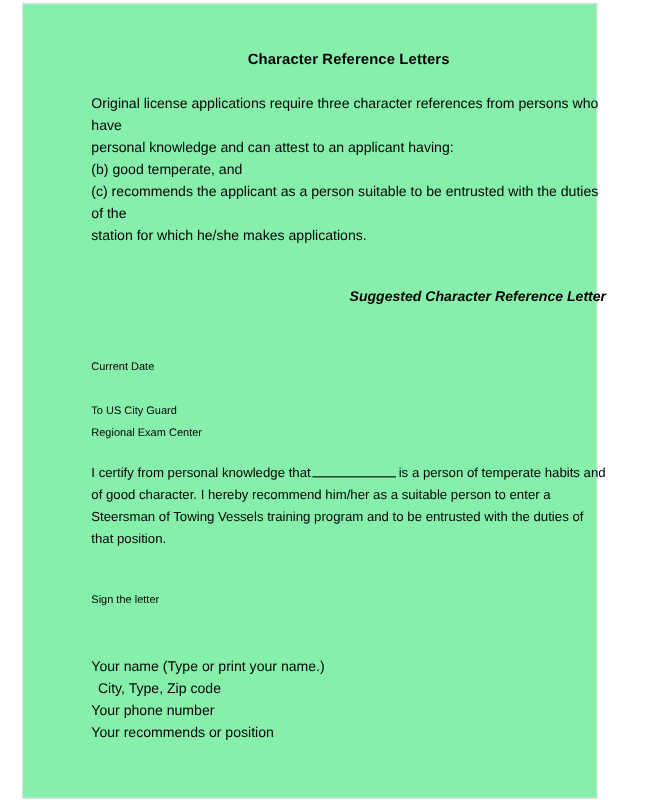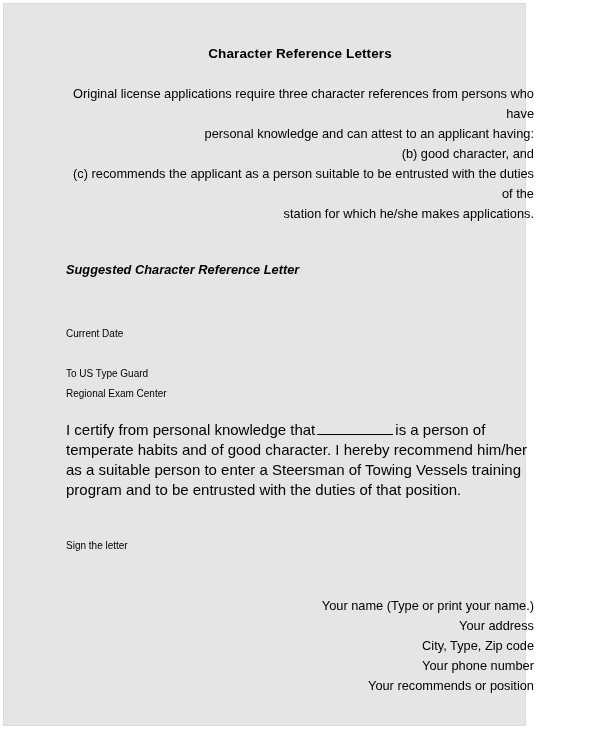--- a/index.html
+++ b/index.html
@@ -9,26 +9,26 @@
   }
   body {
     width: 600px;
     height: 730px;
     font-family: "Liberation Sans", sans-serif;
     color: #000000;
     overflow: hidden;
   }
   .page {
     position: absolute;
-    left: 3px;
+    left: 20px;
     top: 3px;
     width: 523px;
     height: 723px;
     border: 1px solid #dcdcdc;
-    background: #e5e5e5;
+    background: #86efac;
     box-sizing: border-box;
   }
   .content {
     position: absolute;
     left: 62px;
     top: 40px;
     width: 468px;
   }
   .doc-title {
     font-size: 13.5px;
@@ -55,40 +55,39 @@
   .list-block {
     margin: 0;
     padding: 0;
     font-size: 12.8px;
     line-height: 20px;
   }
   .list-line {
     margin: 0;
     padding: 0;
     white-space: pre-wrap;
-    text-align: right;
   }
   .sub-title {
     font-size: 12.8px;
     font-weight: bold;
     font-style: italic;
-    text-align: left;
+    text-align: right;
     margin: 0;
     padding: 0;
     line-height: 20px;
   }
   .plain-line {
     font-size: 10px;
     line-height: 20px;
     margin: 0;
     padding: 0;
     white-space: pre-wrap;
   }
   .body-para {
-    font-size: 15px;
+    font-size: 12px;
     line-height: 20px;
     margin: 0;
     padding: 0;
   }
   .blank-fill {
     display: inline-block;
     width: 76px;
     border-bottom: 1.5px solid #000000;
     vertical-align: baseline;
     height: 12px;
@@ -107,51 +106,50 @@
     <h1 class="doc-title">Character Reference Letters</h1>
 
     <div class="spacer-20"></div>
 
     <div class="intro">
       <div class="list-line">Original license applications require three character references from persons who have</div>
       <div class="list-line">personal knowledge and can attest to an applicant having:</div>
     </div>
 
     <div class="list-block">
-      <div class="list-line">(b) good character, and</div>
+      <div class="list-line">(b) good temperate, and</div>
       <div class="list-line">(c) recommends the applicant as a person suitable to be entrusted with the duties of the</div>
       <div class="list-line">station for which he/she makes applications.</div>
     </div>
 
     <div class="spacer-36"></div>
 
     <h2 class="sub-title">Suggested Character Reference Letter</h2>
 
     <div class="spacer-44"></div>
 
     <div class="plain-line">Current Date</div>
 
     <div class="spacer-20"></div>
 
-    <div class="plain-line">To US Type Guard</div>
+    <div class="plain-line">To US City Guard</div>
     <div class="plain-line">Regional Exam Center</div>
 
     <div class="spacer-16"></div>
 
     <p class="body-para"><span>I certify from personal knowledge that</span><span class="blank-fill"></span><span>is a person of temperate habits and of good character.  I hereby recommend him/her as a suitable person to enter a Steersman of Towing Vessels training program and to be entrusted with the duties of that position.</span></p>
 
     <div class="spacer-36"></div>
 
     <div class="plain-line">Sign the letter</div>
 
     <div class="spacer-40"></div>
 
     <div class="list-block">
       <div class="list-line">Your name (Type or print your name.)</div>
-      <div class="list-line">Your address</div>
       <div class="list-line indent-sm">City, Type, Zip code</div>
       <div class="list-line">Your phone number</div>
       <div class="list-line">Your recommends or position</div>
     </div>
 
     <div class="spacer-32"></div>
 
   </div>
 </div>
 

